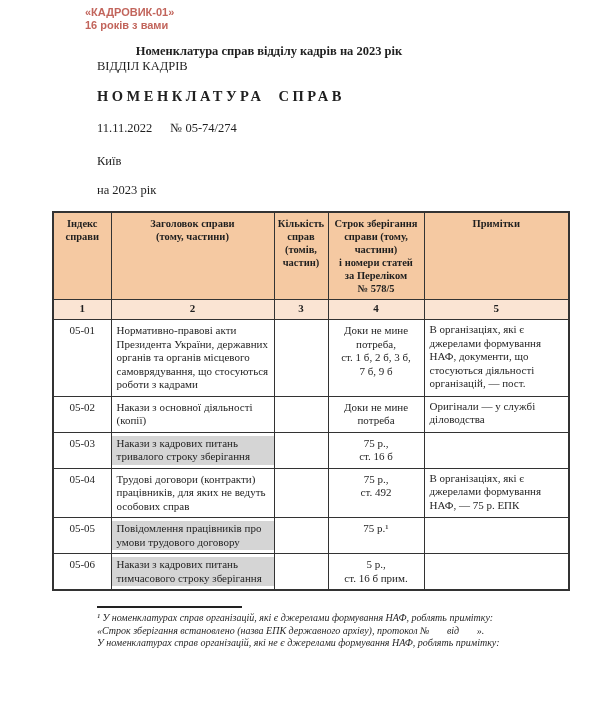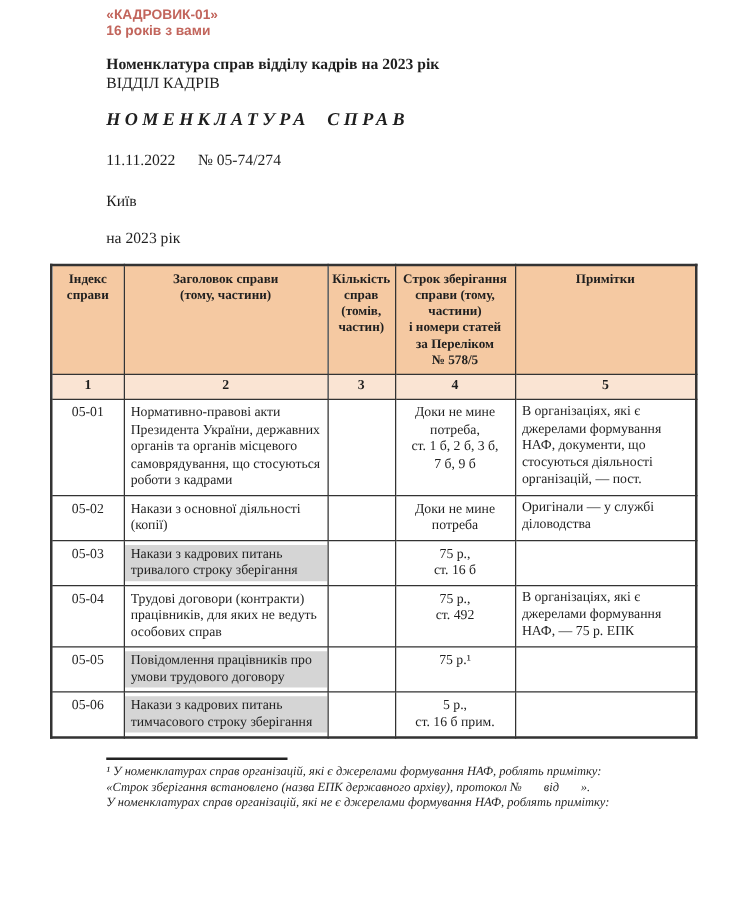--- a/index.html
+++ b/index.html
@@ -11,41 +11,41 @@
     --ink:#1f1f1f;
   }
   *{box-sizing:border-box;margin:0;padding:0;}
   html,body{background:#fff;}
   body{
     width:600px;height:728px;
     font-family:"Liberation Serif", serif;
     color:var(--ink);
     overflow:hidden;
   }
-  .page{position:relative;width:476px;height:728px;background:#fff;}
+  .page{position:relative;width:476px;height:728px;background:#fff;padding-left:12px;}
 
   .brand{
     position:absolute;left:85px;top:6px;
     font-family:"Liberation Sans", sans-serif;
     font-weight:bold;color:var(--brand-color);
     font-size:11px;line-height:13px;
   }
 
   .doc-flow{padding:44px 35px 0 85px;}
   .doc-title{
-    font-weight:bold;font-size:12.5px;line-height:15px;
+    text-align:center;font-weight:bold;font-size:12.5px;line-height:15px;
   }
   .company{
     margin-top:9px;font-weight:bold;font-size:12.5px;line-height:14px;
     white-space:pre-line;
   }
   .department{font-size:12.5px;}
   .doc-heading{
     margin-top:14px;font-weight:bold;font-size:14.5px;
-    letter-spacing:3.5px;word-spacing:7px;font-style:italic;
+    letter-spacing:3.5px;word-spacing:7px;
   }
   .date-line{margin-top:16px;font-size:12.5px;}
   .doc-number{margin-left:18px;}
   .city{margin-top:18px;font-size:12.5px;}
   .period{margin-top:14px;font-size:12.5px;}
 
   table.nomenclature{
     margin:13px 15px 0 40px;
     width:516px;
     border-collapse:collapse;

